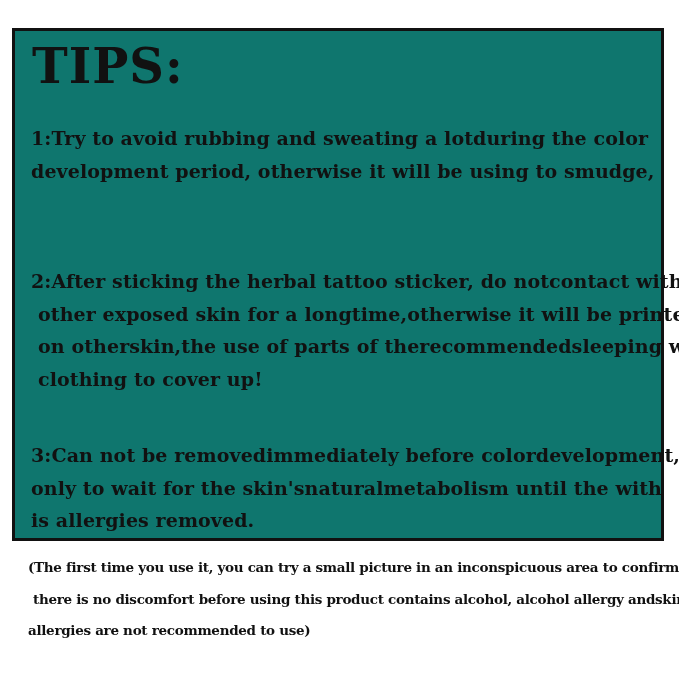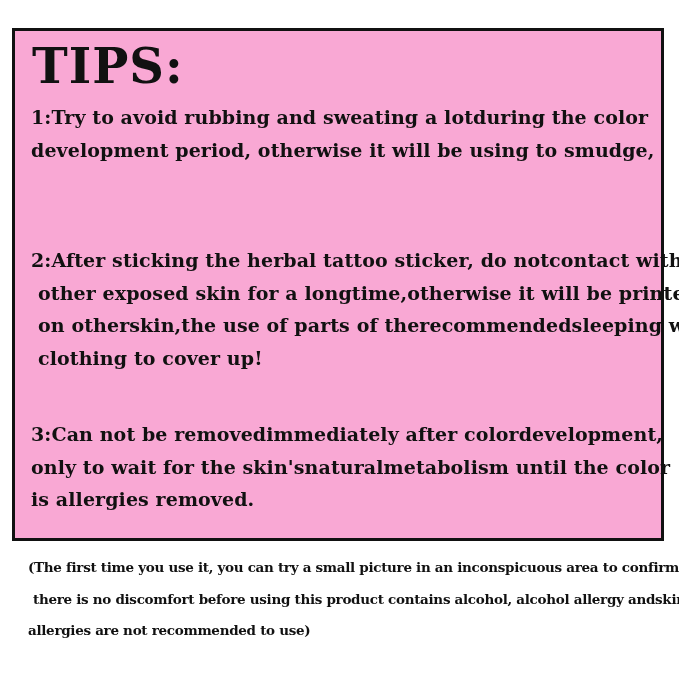--- a/index.html
+++ b/index.html
@@ -13,40 +13,41 @@
     overflow: hidden;
   }
   .tips-box {
     position: absolute;
     left: 12px;
     top: 28px;
     width: 652px;
     height: 513px;
     border: 3px solid #111111;
     box-sizing: border-box;
-    background: #f9a8d4;
+    background: #0f766e;
   }
   .box-title {
     position: absolute;
     left: 17px;
     top: 11px;
     font-size: 48px;
     font-weight: bold;
     line-height: 1.0;
     letter-spacing: 1px;
     white-space: nowrap;
   }
   .tip {
     position: absolute;
     left: 16px;
     font-size: 19px;
     font-weight: bold;
     line-height: 32.5px;
     white-space: nowrap;
     letter-spacing: 0.1px;
+    margin-top: 21px;
   }
   .tip-1 { top: 70px; }
   .tip-2 { top: 213px; }
   .tip-3 { top: 387px; }
   .tip .indent { padding-left: 7px; }
   .footnote {
     position: absolute;
     left: 28px;
     top: 552px;
     font-size: 13.5px;
@@ -72,22 +73,22 @@
     </div>
 
     <div class="tip tip-2">
       <div class="line">2:After sticking the herbal tattoo sticker, do notcontact with</div>
       <div class="line indent">other exposed skin for a longtime,otherwise it will be printed</div>
       <div class="line indent">on otherskin,the use of parts of therecommendedsleeping with</div>
       <div class="line indent">clothing to cover up!</div>
     </div>
 
     <div class="tip tip-3">
-      <div class="line">3:Can not be removedimmediately after colordevelopment,</div>
-      <div class="line">only to wait for the skin'snaturalmetabolism until the color</div>
+      <div class="line">3:Can not be removedimmediately before colordevelopment,</div>
+      <div class="line">only to wait for the skin'snaturalmetabolism until the with</div>
       <div class="line">is allergies removed.</div>
     </div>
 
   </div>
 
   <div class="footnote">
     <div class="line">(The first time you use it, you can try a small picture in an inconspicuous area to confirmthat</div>
     <div class="line indent">there is no discomfort before using this product contains alcohol, alcohol allergy andskin</div>
     <div class="line">allergies are not recommended to use)</div>
   </div>

